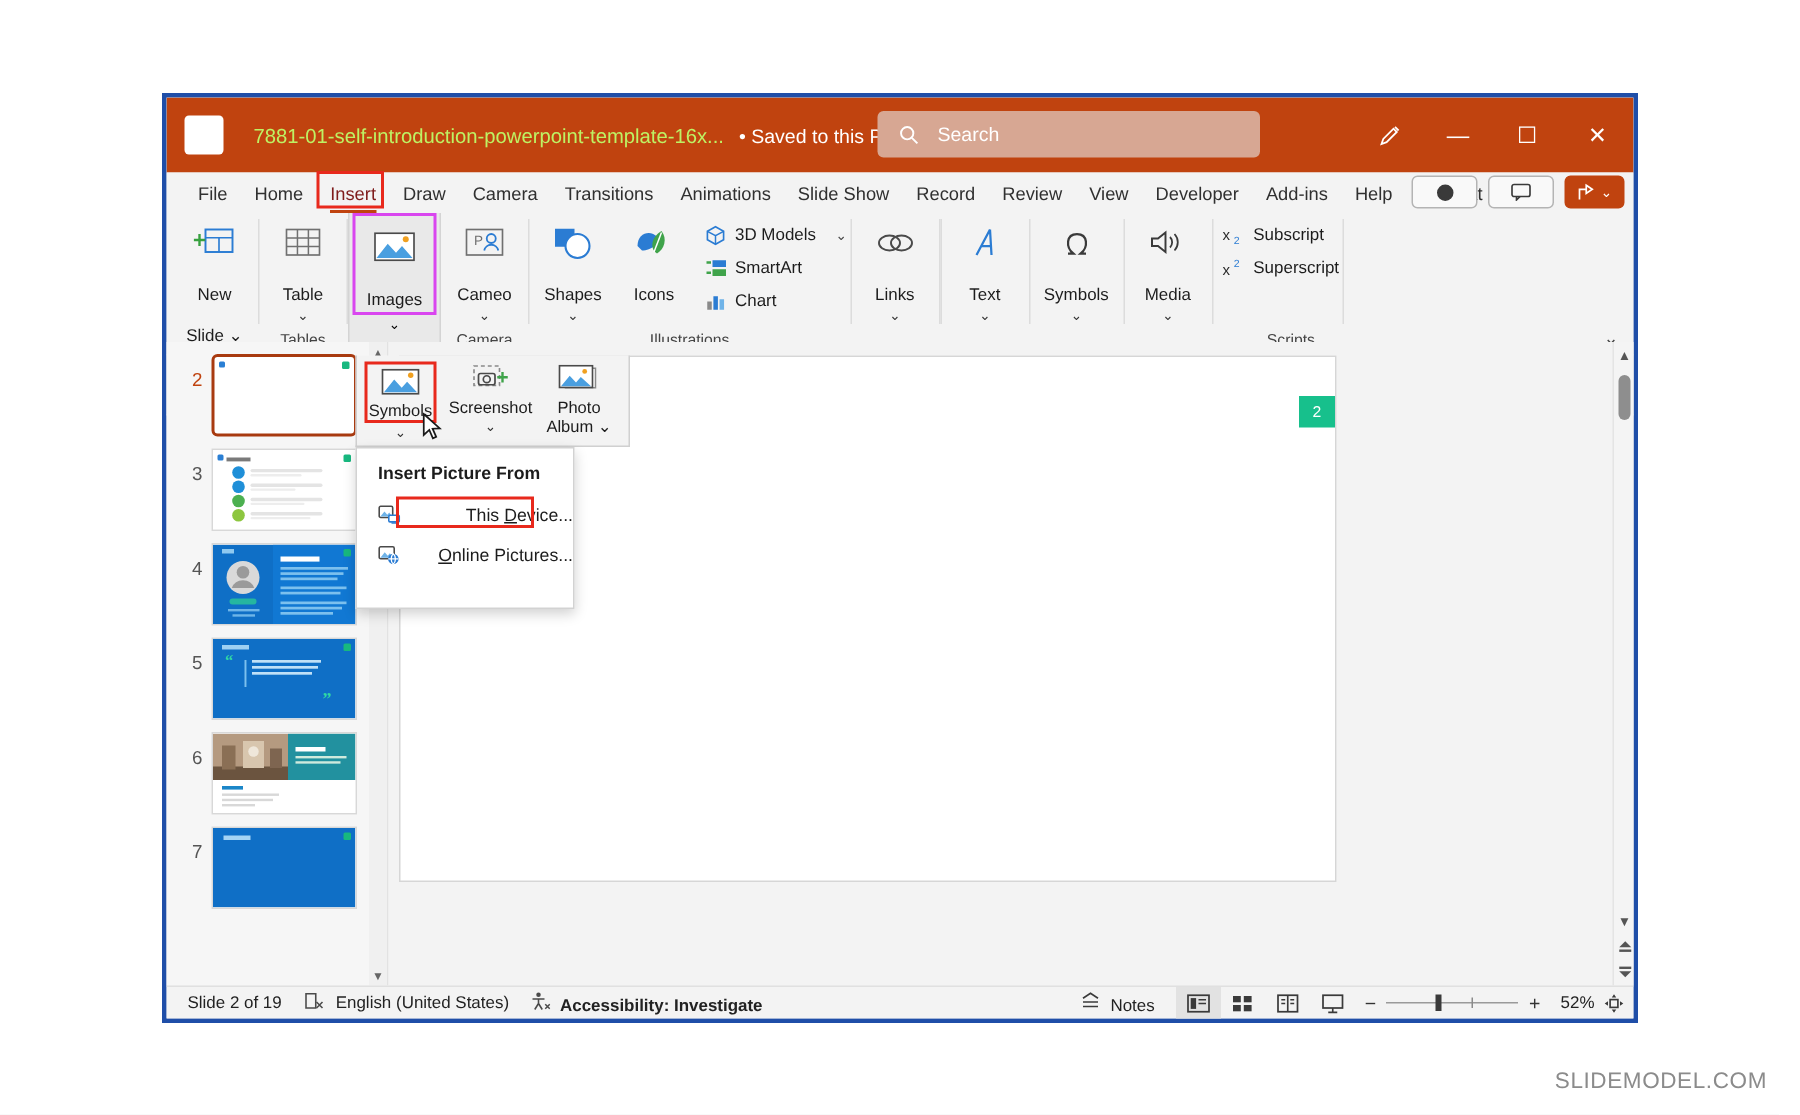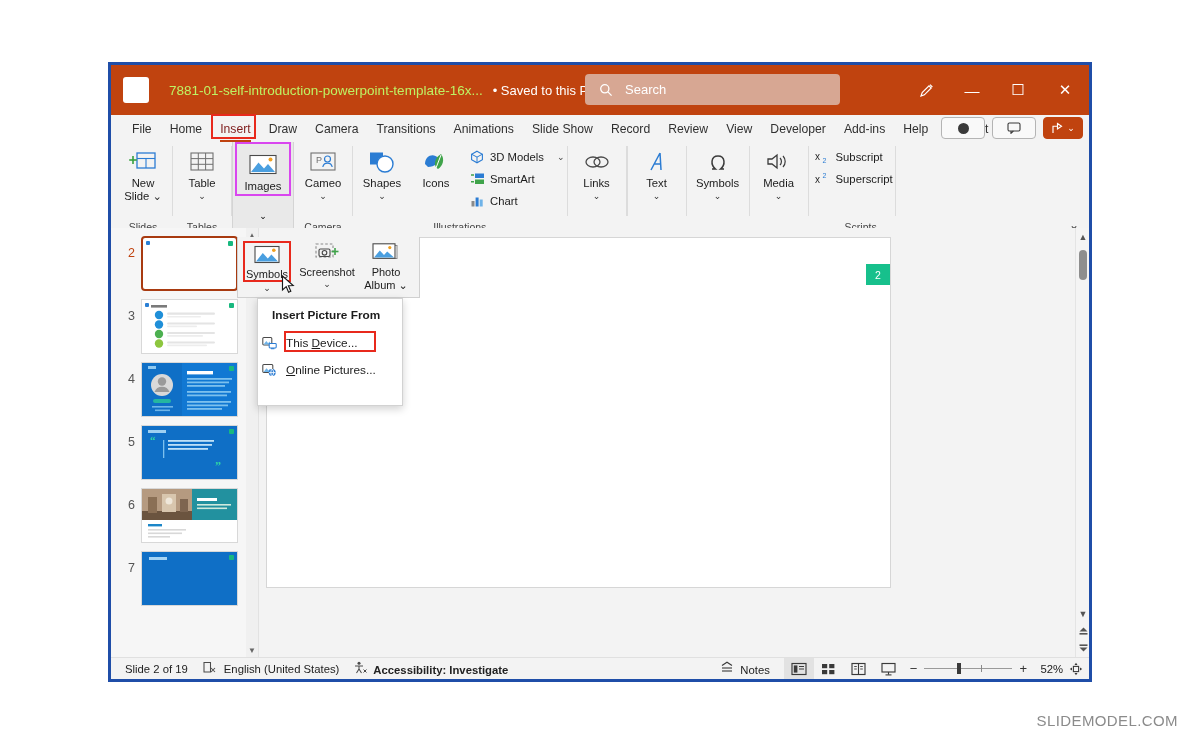--- a/index.html
+++ b/index.html
@@ -118,21 +118,21 @@
   }
   .rgroup-sep {
     width: 1px; background: #dcdcdc; margin: 4px 0 20px 0;
   }
   .bigbtn {
     width: 54px; display: flex; flex-direction: column;
     align-items: center; padding-top: 5px;
     font-size: 11.3px; color: #1c1c1c; line-height: 13px;
   }
   .bigbtn .glyph { height: 30px; display:flex; align-items:center; }
-  .bigbtn .cap { text-align: center; margin-top: 0; }
+  .bigbtn .cap { text-align: center; margin-top: 14px; }
   .bigbtn .chev { font-size: 9px; color: #333; margin-top: 0px; }
   .smallrow {
     display: flex; align-items: center; gap: 5px;
     font-size: 11.3px; color: #1c1c1c; height: 22px;
     padding-left: 4px;
   }
   .smallrow .sglyph { width: 16px; display:flex; justify-content:center; }
   .sub-sup { display:flex; flex-direction:column; padding-top:4px; }
 
   
@@ -186,34 +186,35 @@
     width: 58px; display: flex; flex-direction: column;
     align-items: center; font-size: 11px; color:#1c1c1c;
     line-height: 12px; padding-top: 2px;
   }
   .gal-btn .gglyph { height: 24px; display:flex; align-items:center; }
   .gal-btn .gcap { text-align:center; margin-top:1px; }
   .pictures-hl { border: 2px solid #e8291c; padding: 0 1px; }
 
   
   .dropdown {
-    position: absolute; left: 146px; top: 61px;
+    position: absolute; left: 126px; top: 61px;
     width: 146px; height: 108px; background: #ffffff;
     border: 1px solid #d2d2d2;
     box-shadow: 0 3px 8px rgba(0,0,0,.18);
     z-index: 60; padding-top: 7px;
   }
   .dd-header {
     font-size: 11.8px; font-weight: bold; color: #1c1c1c;
     padding: 2px 0 7px 14px;
   }
   .dd-item {
     height: 27px; display: flex; align-items: center;
-    gap: 9px; padding-left: 4px; font-size: 11.8px; color: #1c1c1c;
+    gap: 9px; padding-left: 14px; font-size: 11.8px; color: #1c1c1c;
     position: relative;
+    justify-content: space-between;
   }
   .dd-item .ddicon { width: 15px; display:flex; }
   .dd-hl {
     position: absolute; left: 26px; top: 2px;
     width: 92px; height: 21px; border: 2px solid #e8291c;
   }
   .udl { text-decoration: underline; }
 
   
   .workspace {

